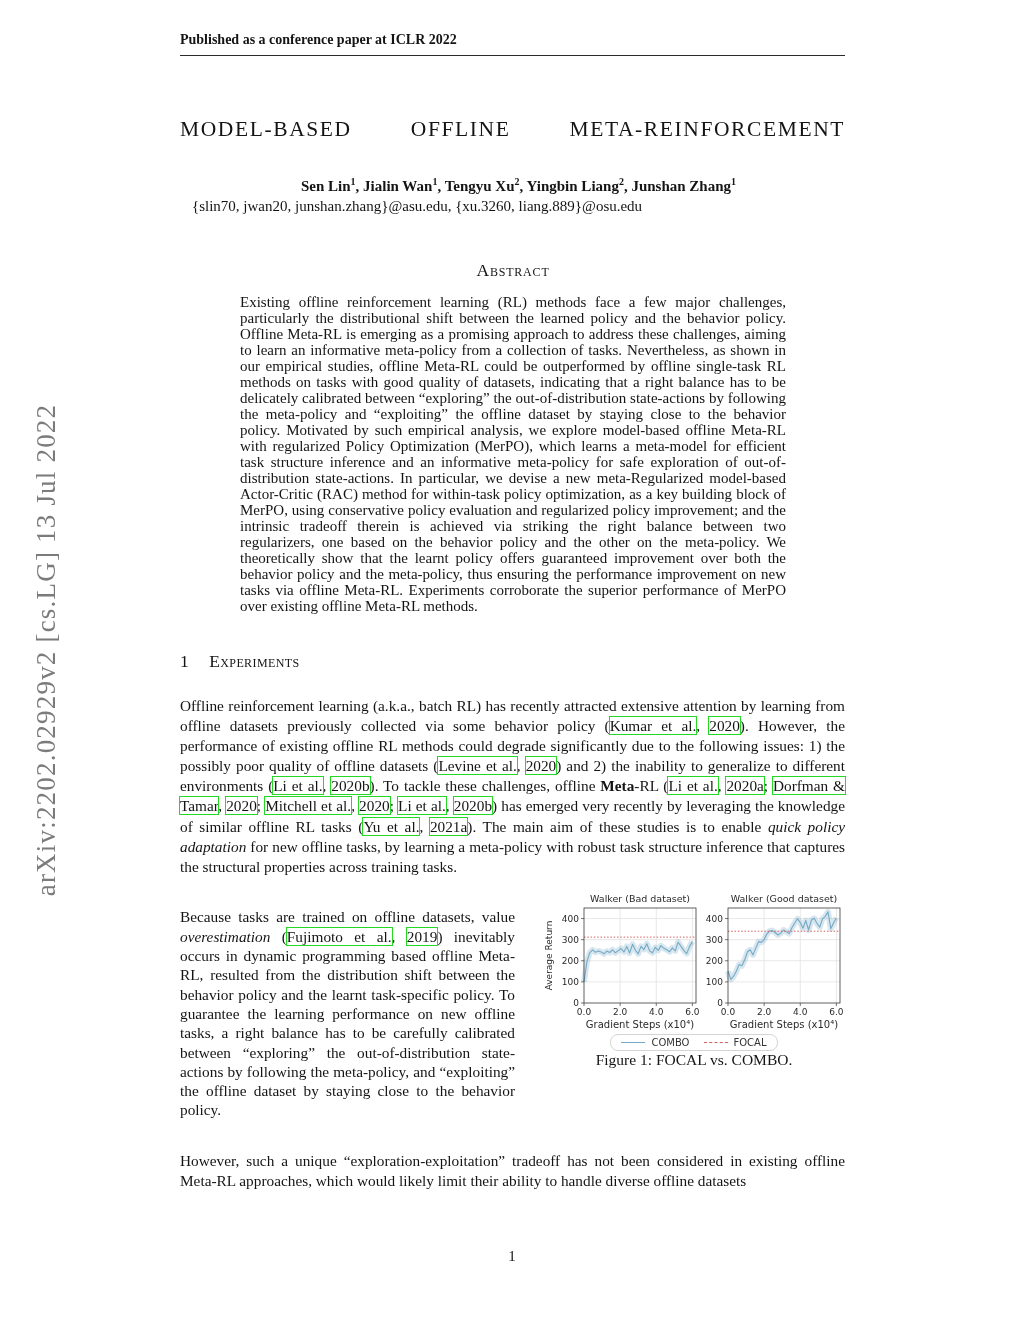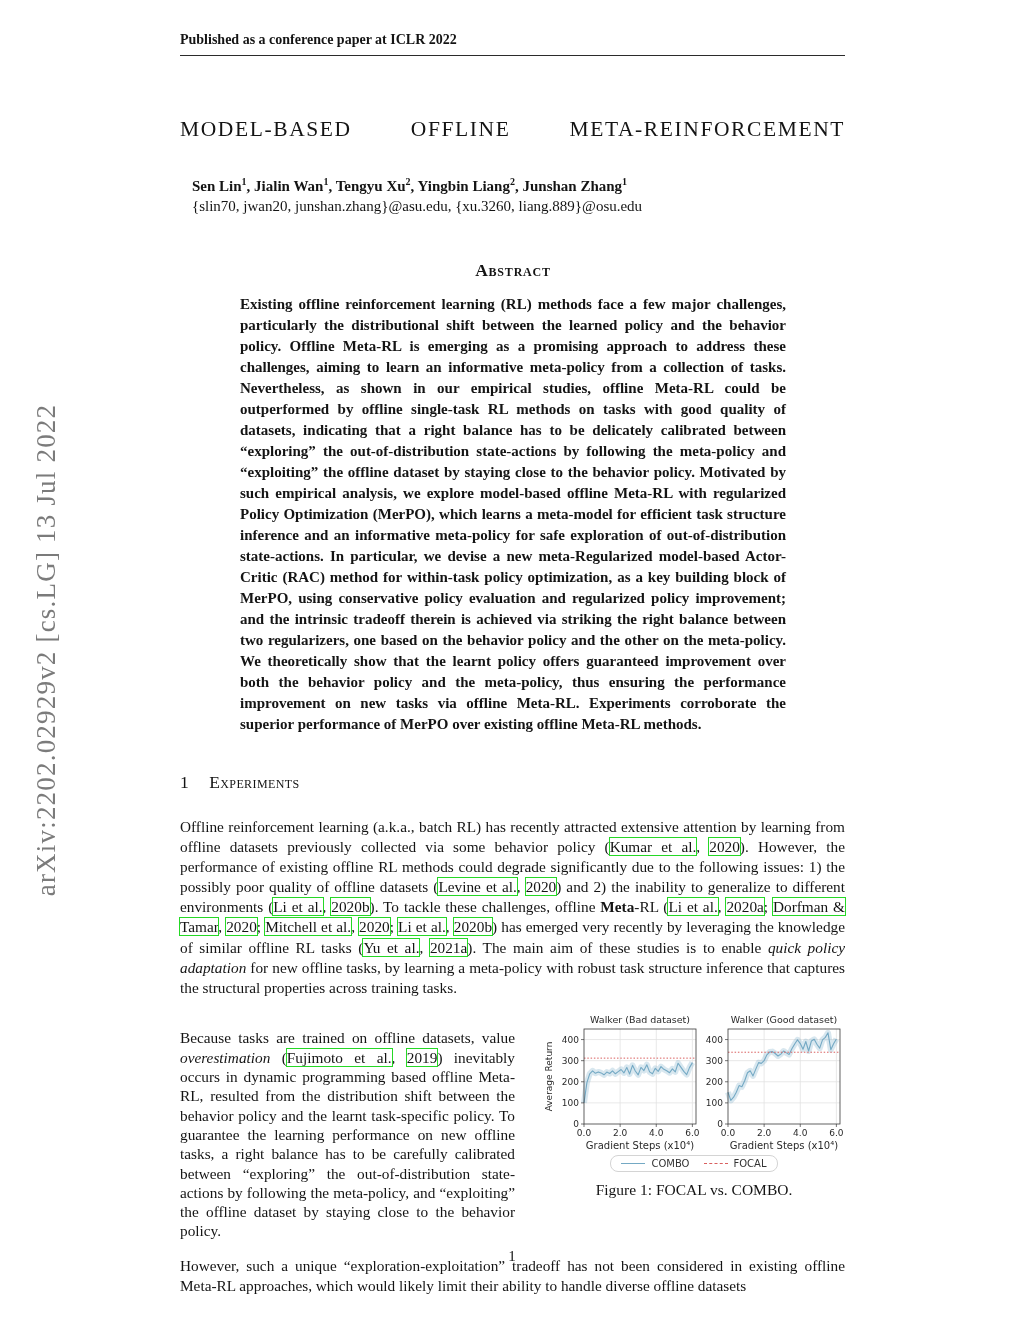--- a/index.html
+++ b/index.html
@@ -7,43 +7,43 @@
         font-family:"Liberation Serif",serif;color:#141414;}
   .arxiv{position:absolute;left:46px;top:650px;transform:translate(-50%,-50%) rotate(-90deg);
          white-space:nowrap;font-size:27px;color:#7b7b7b;letter-spacing:1.2px;}
   .content{position:absolute;left:180px;top:0;width:665px;}
   .runhead{padding-top:32px;font-size:14px;font-weight:bold;}
   .rule{border:0;border-top:1.4px solid #2b2b2b;margin:7px 0 0 0;}
   .title{margin:56px 0 0 0;font-size:21.5px;letter-spacing:1.6px;line-height:35px;font-weight:normal;}
   .title .l1{display:block;text-align:justify;text-align-last:justify;}
   .title .l2{display:block;}
   .authors{margin:30px 0 0 12px;font-size:15px;line-height:19.5px;}
-  .names{font-weight:bold;}
+  .names{font-weight:bold;text-align:center;}
   sup{font-size:10px;line-height:0;}
-  .abstract{width:546px;margin:44px 0 8px 60px;font-weight:bold;}
+  .abstract{width:546px;margin:44px 0 8px 60px;}
   .abs-head{text-align:center;font-variant:small-caps;font-size:17.5px;letter-spacing:0.8px;}
-  .abs-body{margin-top:13px;font-size:15px;line-height:21px;text-align:justify;}
+  .abs-body{margin-top:13px;font-size:15px;line-height:16px;text-align:justify;}
   .sec-head{margin-top:37px;font-size:17.5px;font-variant:small-caps;letter-spacing:0.4px;}
   .sec-head .num{margin-right:20px;font-variant:normal;}
   .para{font-size:15.3px;line-height:20.1px;text-align:justify;}
   .p1{margin-top:24px;}
   .row{display:flex;margin-top:13px;}
   .col-text{width:362px;}
   .col-text .para{line-height:19.3px;font-family:Liberation Serif, serif;}
   .col-fig{margin-left:28px;width:302px;}
   .charts-row{display:flex;align-items:flex-start;}
   .legend{display:flex;justify-content:center;align-items:center;gap:14px;
           width:fit-content;margin:2px auto 0 auto;border:1px solid #d4d4d4;border-radius:8px;
           padding:2px 10px;font-family:"DejaVu Sans",sans-serif;font-size:10px;color:#333;}
   .leg-item{display:flex;align-items:center;gap:6px;}
   .leg-line{display:inline-block;width:24px;height:0;}
   .leg-solid{border-top:1.4px solid #74a9c4;}
   .leg-dash{border-top:1.4px dashed #d95f5f;}
-  .caption{margin-top:9px;text-align:center;font-size:15.5px;}
-  .p3{margin-top:0;}
+  .caption{text-align:center;font-size:15.5px;}
+  .p3{margin-top:16px;}
   .cite{outline:1.2px solid #25d825;outline-offset:0px;}
   .it{font-style:italic;}
   .bold{font-weight:bold;}
   .pagenum{position:absolute;left:0;right:0;top:1248px;text-align:center;font-size:15px;}
   svg text{font-family:"DejaVu Sans",sans-serif;fill:#2a2a2a;}
 </style>
 </head>
 <body>
 
 <div class="page">

